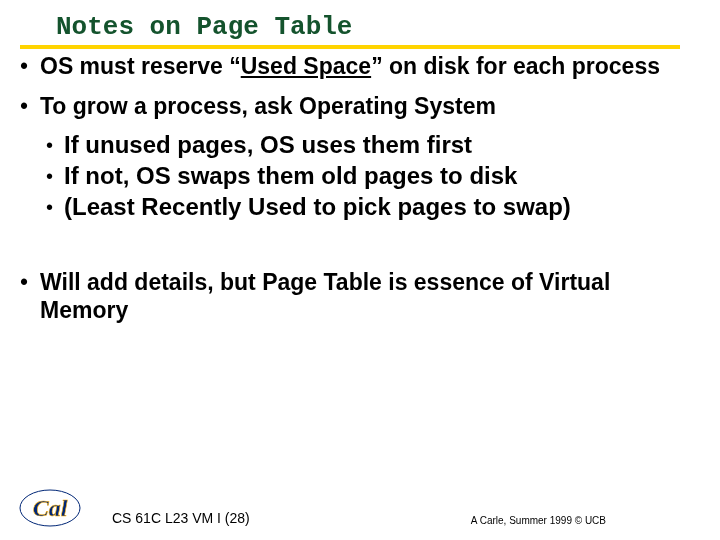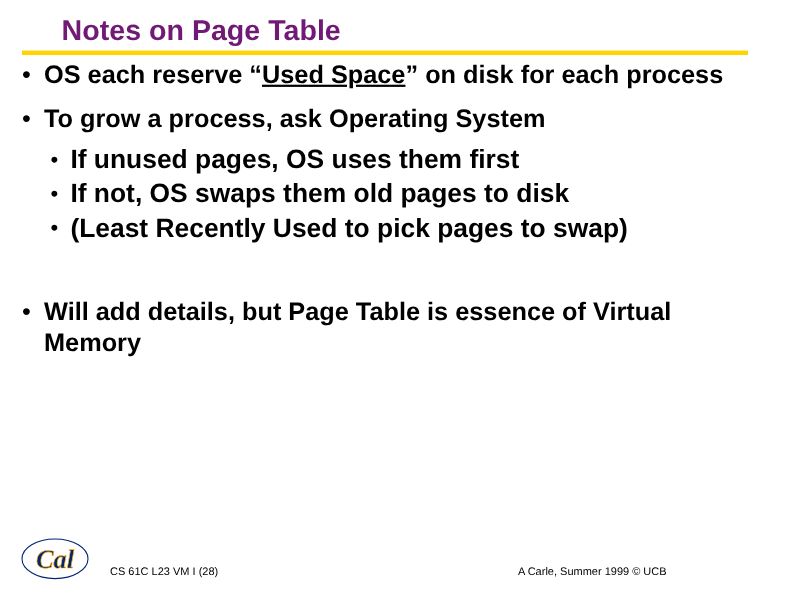--- a/index.html
+++ b/index.html
@@ -1,47 +1,47 @@
 <!DOCTYPE html>
 <html><head>
 <meta charset="utf-8">
 <style>
   * { margin: 0; padding: 0; box-sizing: border-box; }
   html, body { width: 720px; height: 540px; background: #fff; font-family: Arial, Helvetica, sans-serif; color: #000; overflow: hidden; }
   .slide { width: 720px; height: 540px; position: relative; padding: 10px 18px 0 18px; }
-  .title { color: #701a75; font-weight: bold; font-size: 26px; margin-left: 38px; margin-top: 2px; }
+  .title { color: #14532d; font-weight: bold; font-size: 26px; margin-left: 38px; margin-top: 2px; font-family: Liberation Mono, monospace; }
   .rule { height: 4px; background: #FFD400; margin-top: 3px; margin-bottom: 2px; width: 660px; margin-left: 2px; }
   .content { margin-top: 0; }
   .b1 { display: flex; align-items: flex-start; margin: 3px 0 12px 0; }
   .b1 .dot { width: 10px; flex: 0 0 10px; font-size: 23px; line-height: 28px; margin-right: 10px; margin-left: 2px; }
   .b1 .txt { font-size: 23px; font-weight: bold; line-height: 28px; }
   .b2 { display: flex; align-items: flex-start; margin: 5px 0 5px 28px; }
   .b2 .dot { width: 10px; flex: 0 0 10px; font-size: 20px; line-height: 26px; margin-right: 8px; }
   .b2 .txt { font-size: 24px; font-weight: bold; line-height: 26px; }
   .gap { height: 40px; }
   .underline { text-decoration: underline; }
   .footer { position: absolute; bottom: 10px; left: 0; width: 624px; height: 50px; text-align: right; }
   .logo { position: absolute; left: 18px; bottom: 0; }
-  .foot-left { position: absolute; left: 100px; bottom: 4px; font-size: 10px; color: #000; }
+  .foot-left { position: absolute; left: 112px; bottom: 4px; font-size: 14px; color: #000; }
   .foot-right { position: absolute; right: 18px; bottom: 4px; font-size: 10px; color: #000; }
   svg.cal { display: block; }
 </style>
 </head>
 <body>
 
 <div class="slide">
   <div class="title">Notes on Page Table</div>
   <div class="rule"></div>
 
   <div class="content">
 
     <div class="b1">
       <div class="dot">•</div>
       <div class="txt">
-        <span>OS each reserve “</span><span class="underline">Used Space</span><span>” on disk for each process</span>
+        <span>OS must reserve “</span><span class="underline">Used Space</span><span>” on disk for each process</span>
       </div>
     </div>
 
     <div class="b1">
       <div class="dot">•</div>
       <div class="txt">To grow a process, ask Operating System</div>
     </div>
 
     <div class="b2">
       <div class="dot">•</div>

